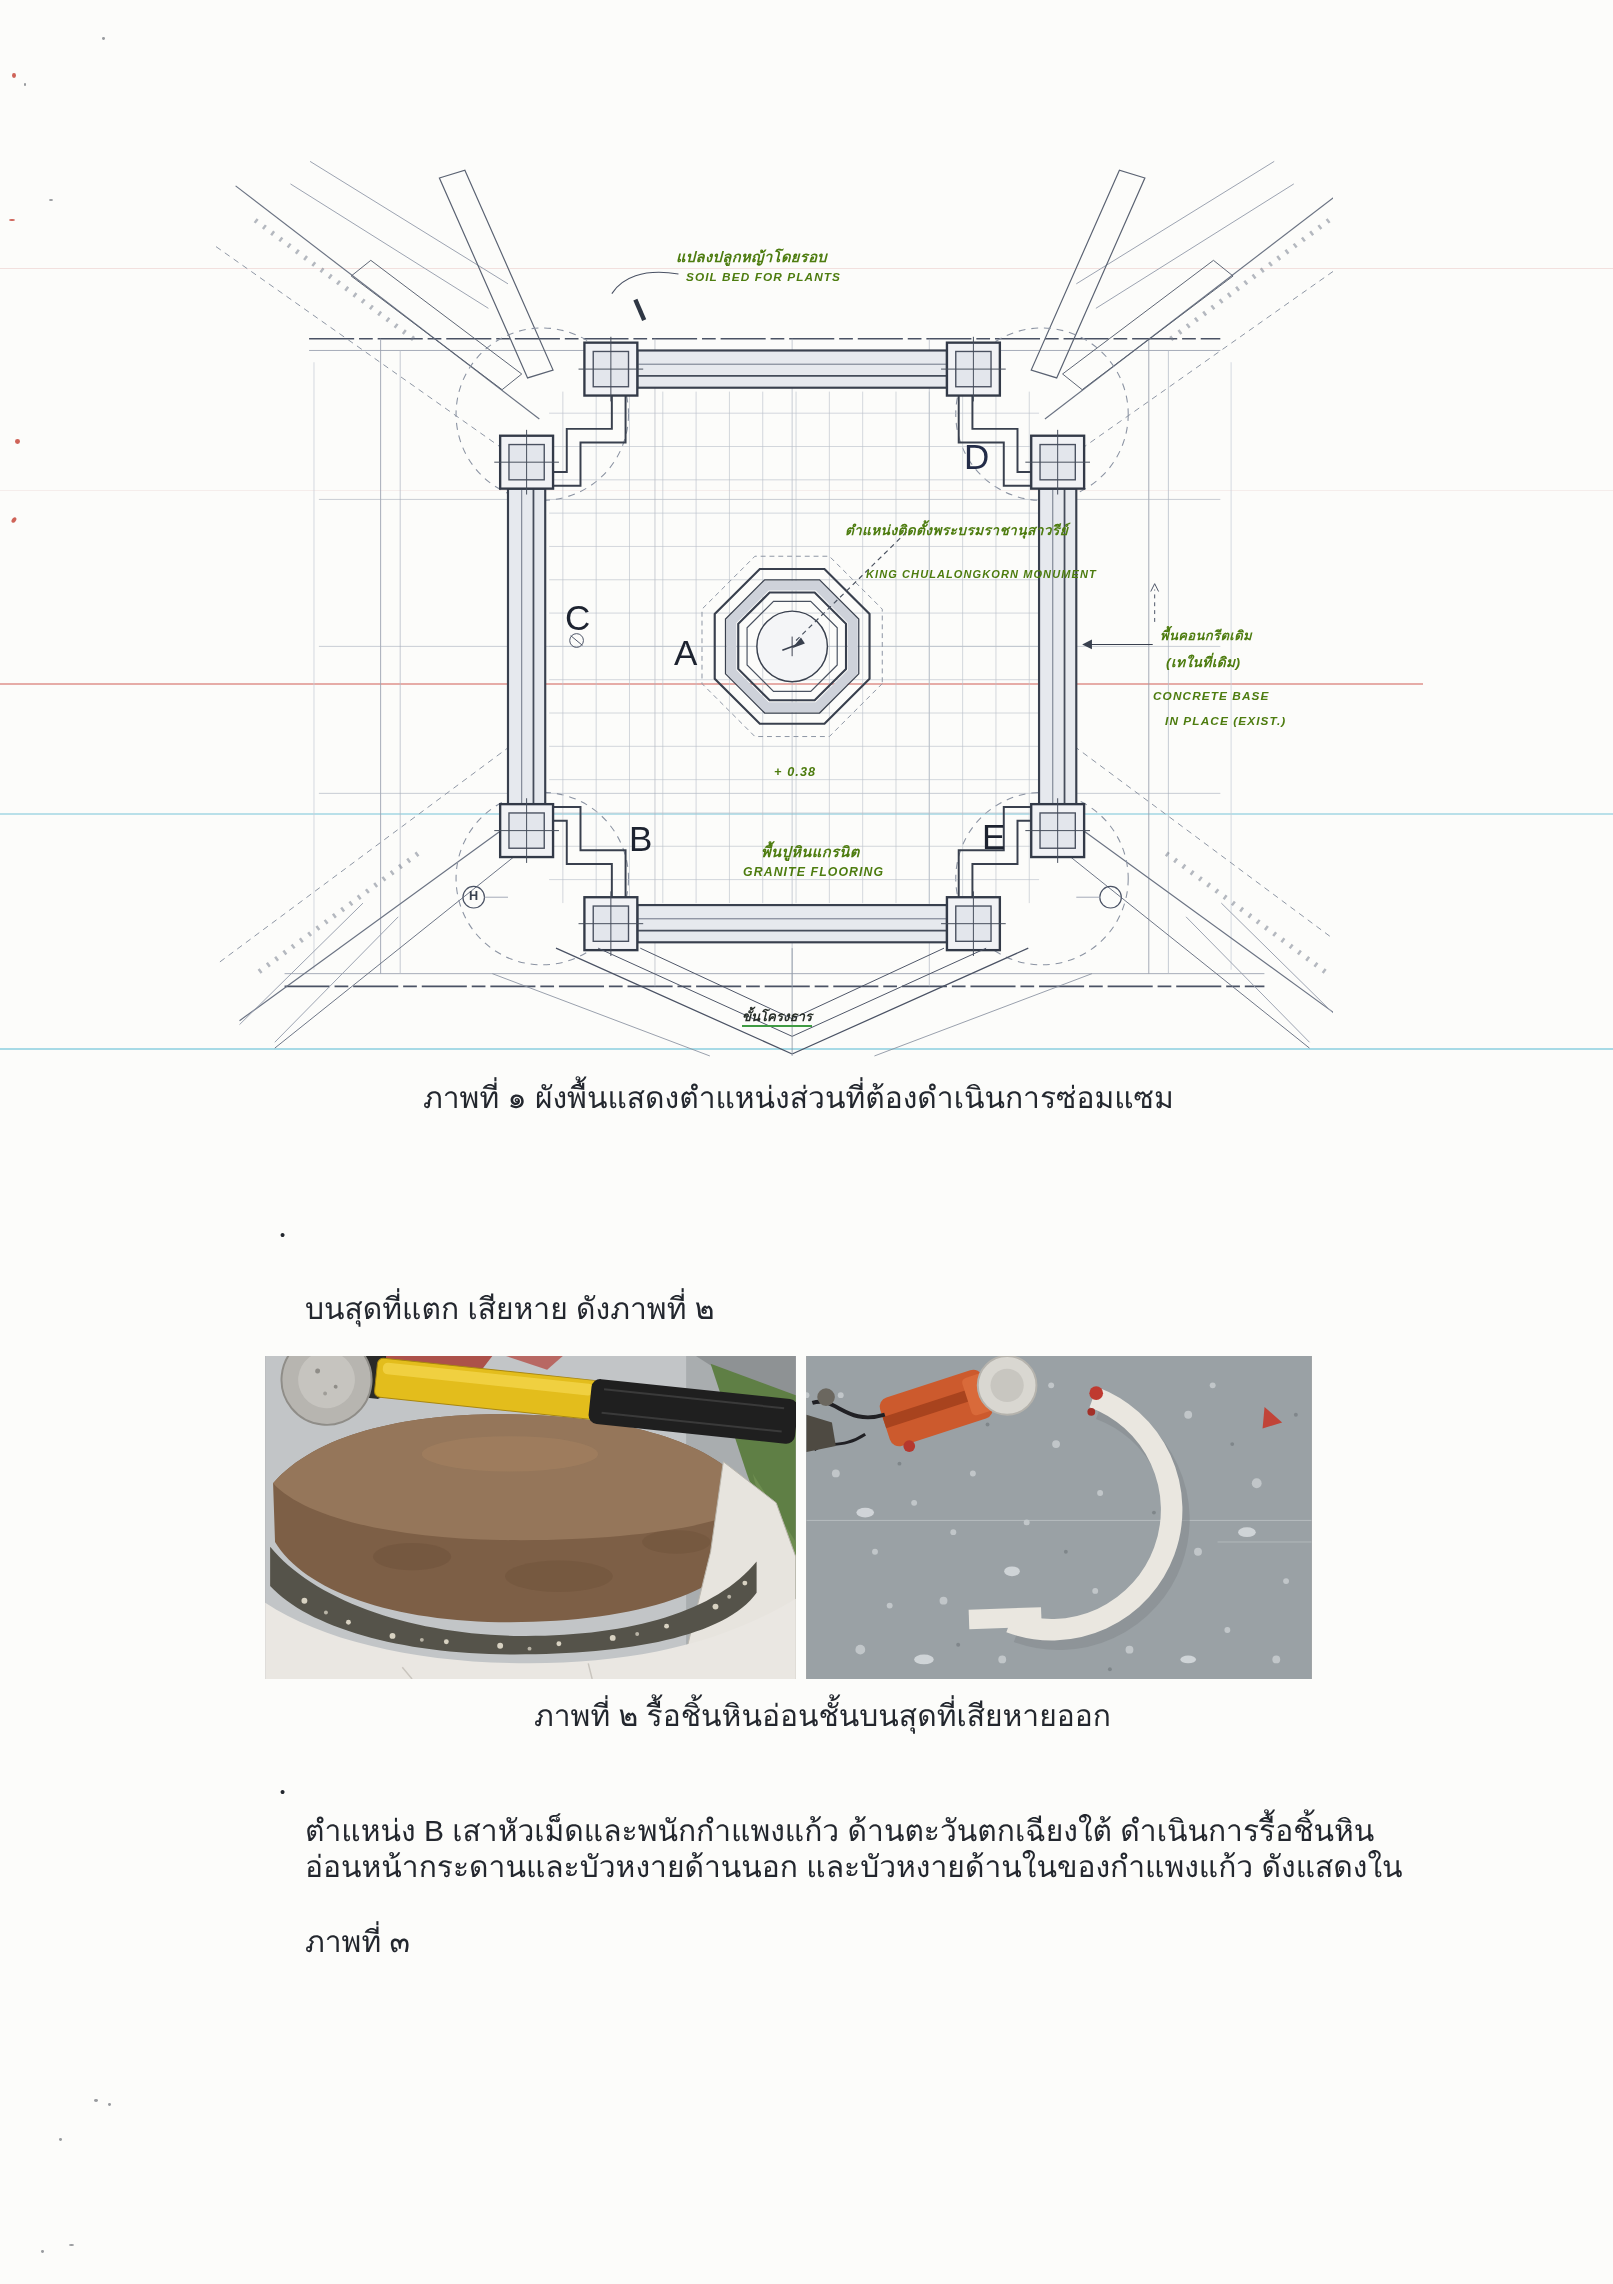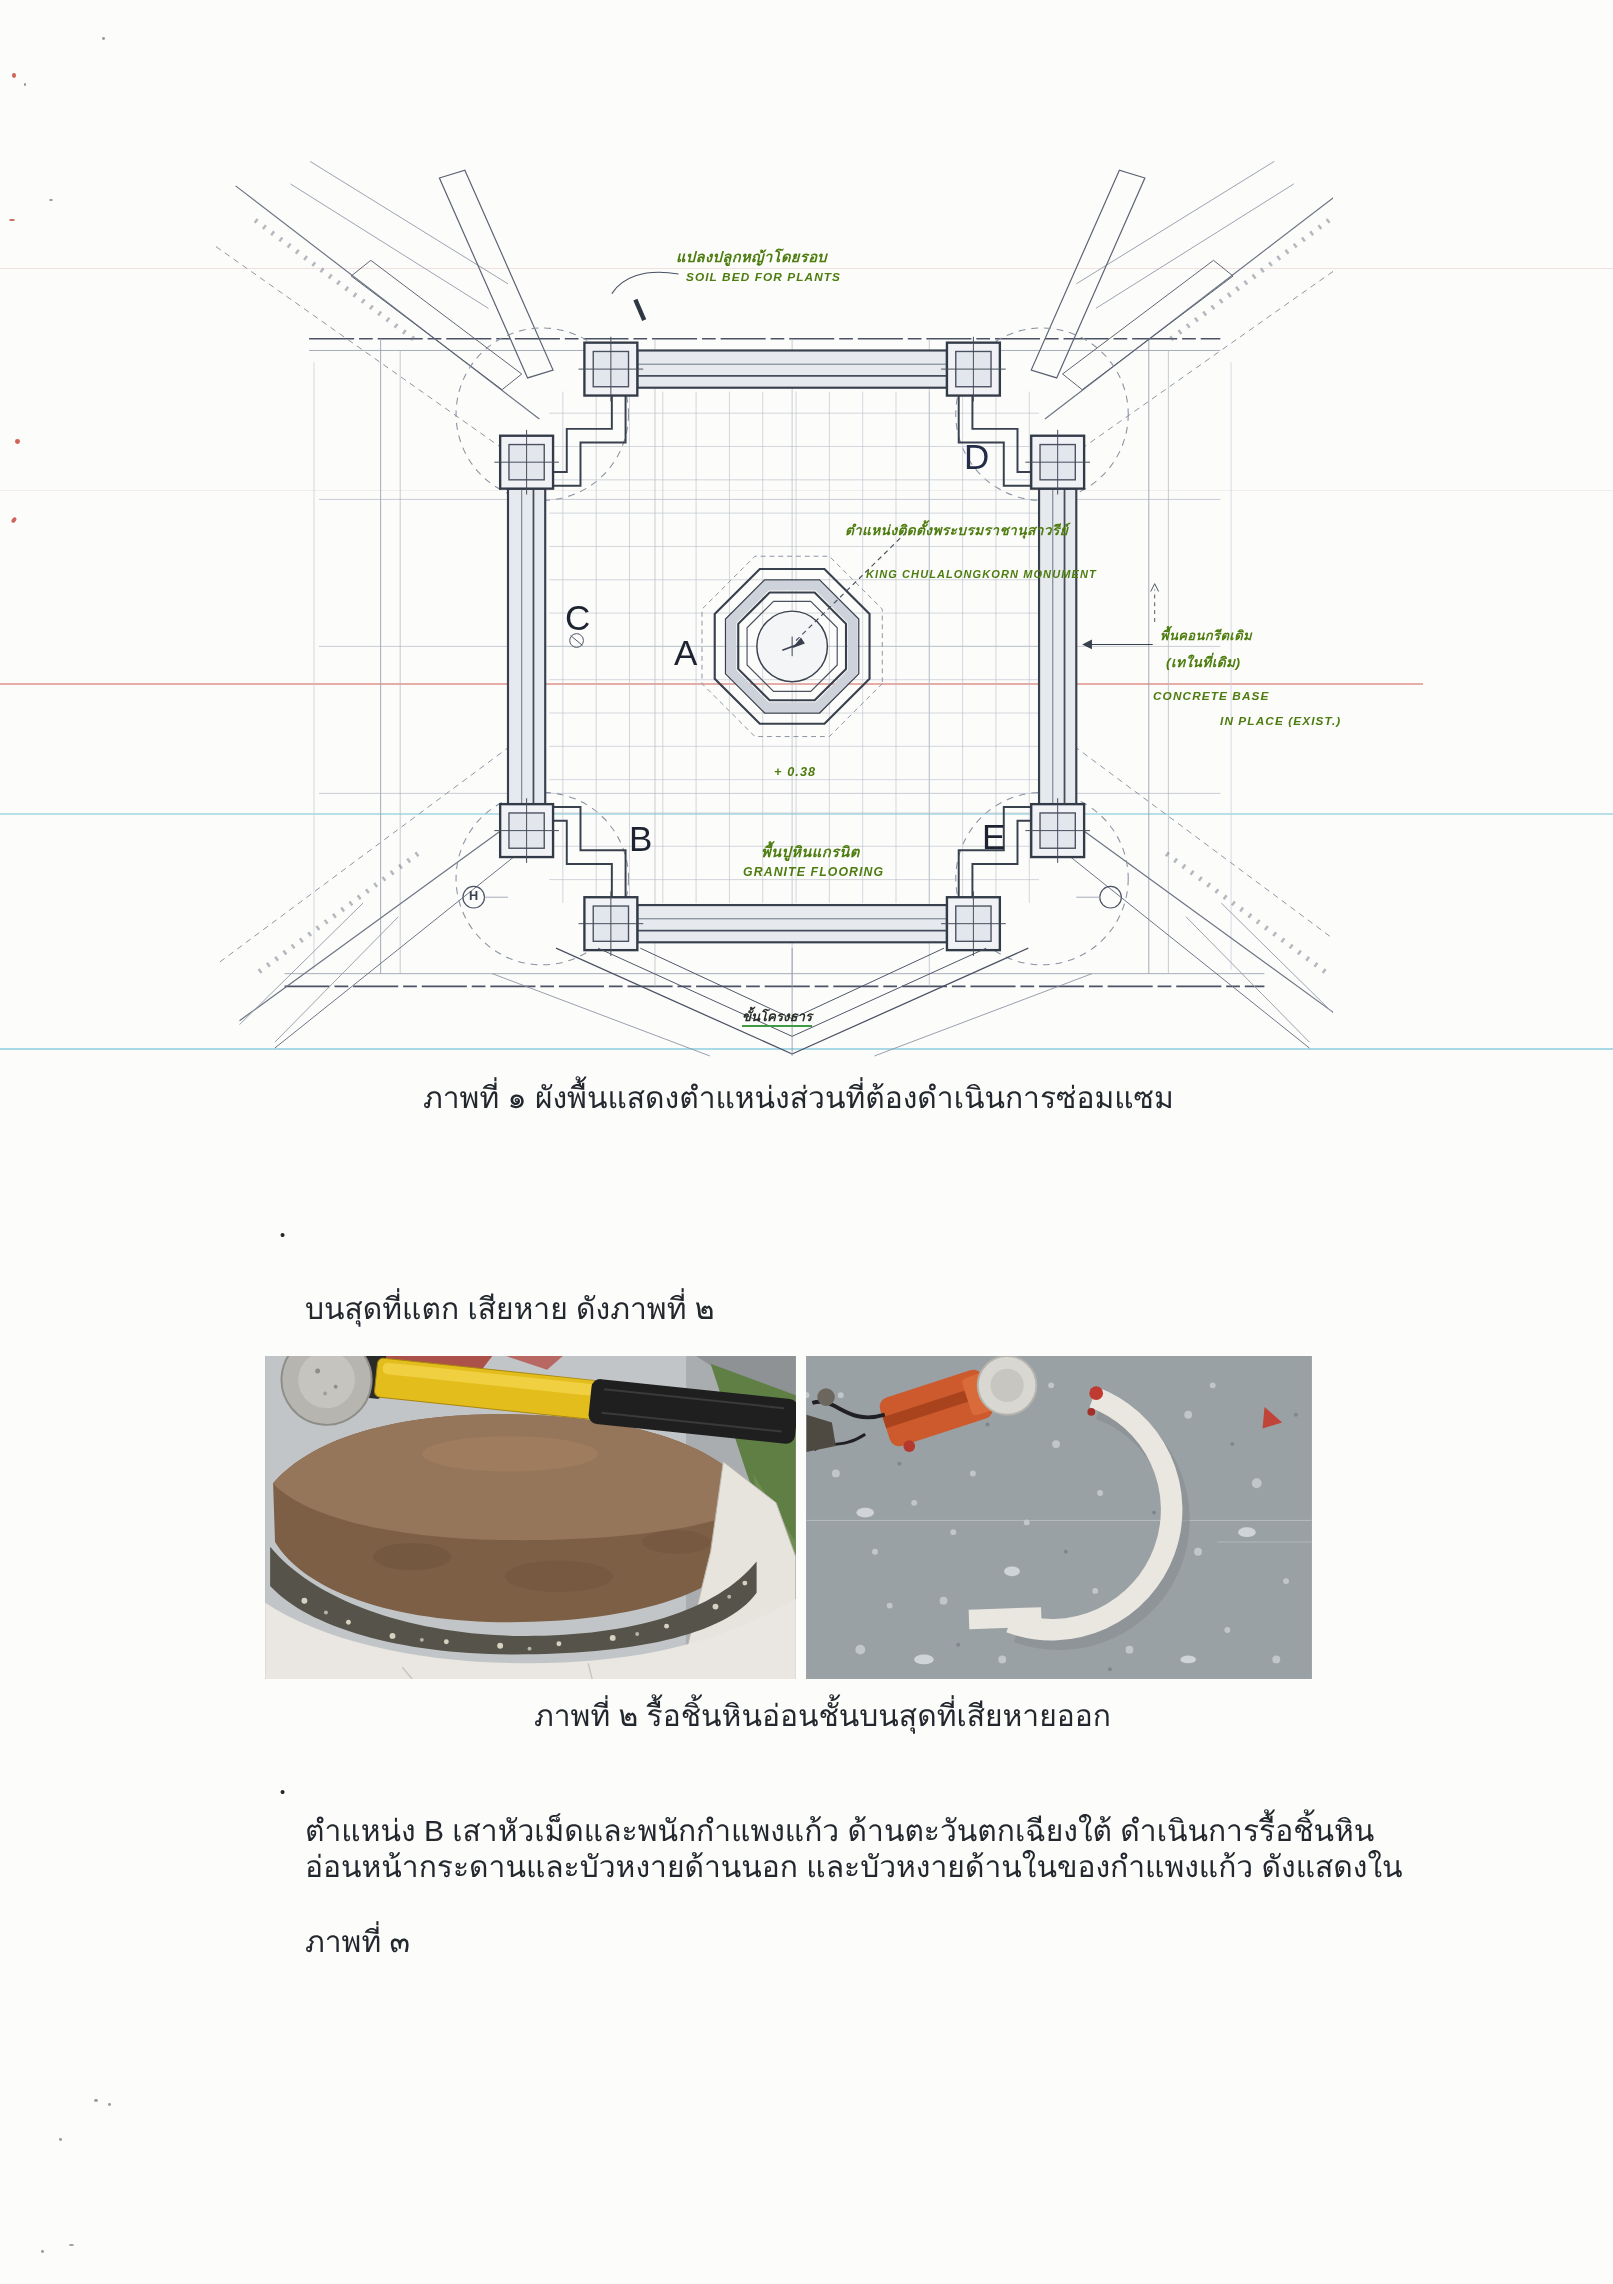--- a/index.html
+++ b/index.html
@@ -209,21 +209,21 @@
   <div class="poslabel" style="left:982px;top:817px;">E</div>
   <div class="gridmark" style="left:469px;top:889px;">H</div>
 
   <div class="anno th" style="left:676px;top:245px;">แปลงปลูกหญ้าโดยรอบ</div>
   <div class="anno en" style="left:686px;top:270px;">SOIL BED FOR PLANTS</div>
   <div class="anno th" style="left:845px;top:519px;font-size:13.7px;">ตำแหน่งติดตั้งพระบรมราชานุสาวรีย์</div>
   <div class="anno en" style="left:866px;top:568px;font-size:11px;">KING CHULALONGKORN MONUMENT</div>
   <div class="anno th" style="left:1160px;top:625px;font-size:13px;">พื้นคอนกรีตเดิม</div>
   <div class="anno th" style="left:1166px;top:651px;font-size:13.7px;">(เทในที่เดิม)</div>
   <div class="anno en" style="left:1153px;top:689px;">CONCRETE BASE</div>
-  <div class="anno en" style="left:1220px;top:714px;">IN PLACE (EXIST.)</div>
+  <div class="anno en" style="left:1165px;top:714px;">IN PLACE (EXIST.)</div>
   <div class="anno en" style="left:774px;top:765px;font-size:12.7px;">+ 0.38</div>
   <div class="anno th" style="left:761px;top:840px;">พื้นปูหินแกรนิต</div>
   <div class="anno en" style="left:743px;top:865px;font-size:12.3px;">GRANITE FLOORING</div>
   <div class="stair" style="left:742px;top:1010px;font-style:italic;">ขั้นโครงธาร</div>
 
   <div class="caption" style="left:423px;top:1074px;">ภาพที่ ๑ ผังพื้นแสดงตำแหน่งส่วนที่ต้องดำเนินการซ่อมแซม</div>
 
   <div class="bullet-dot" style="left:280px;top:1227px;">•</div>
   <div class="body-line" style="left:305px;top:1290px;">บนสุดที่แตก เสียหาย ดังภาพที่ ๒</div>
 

